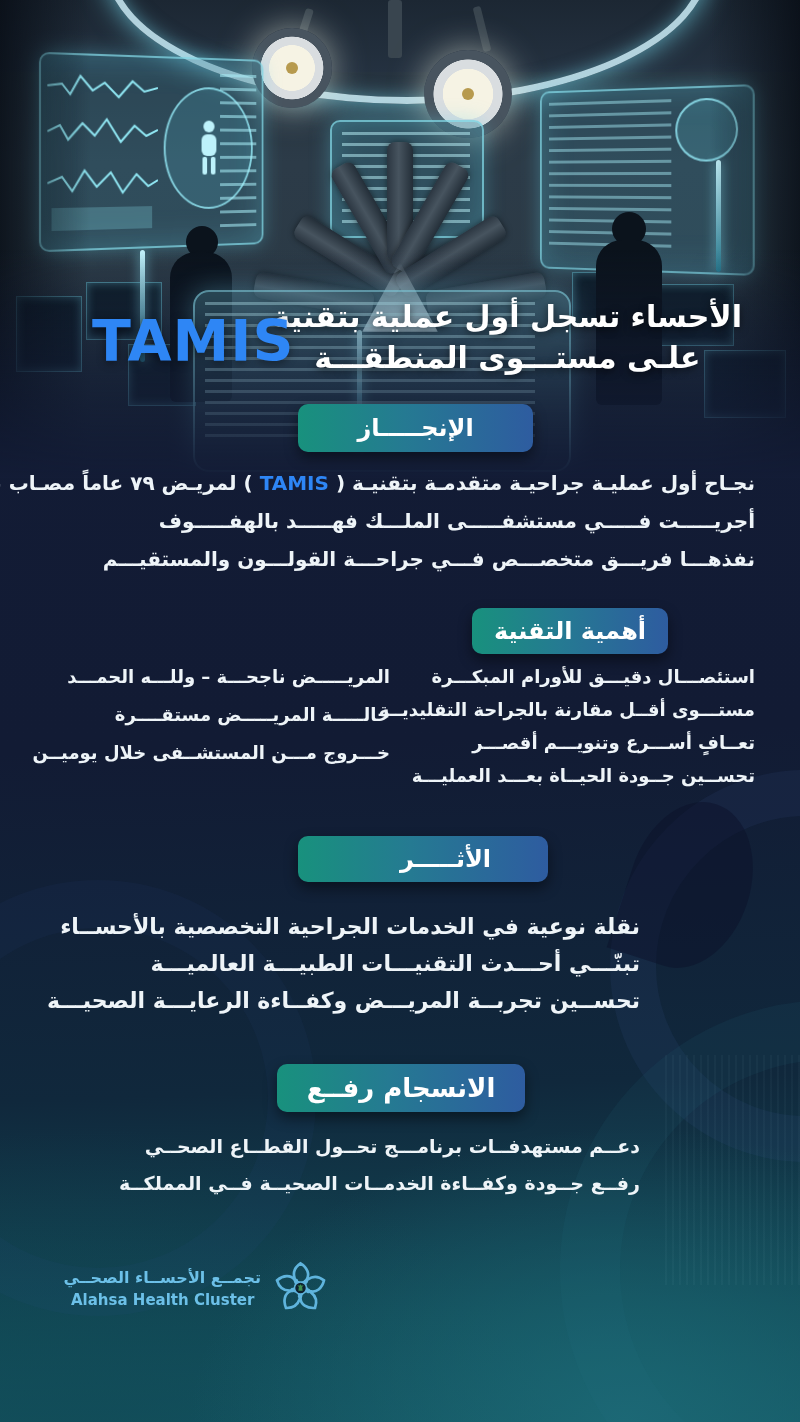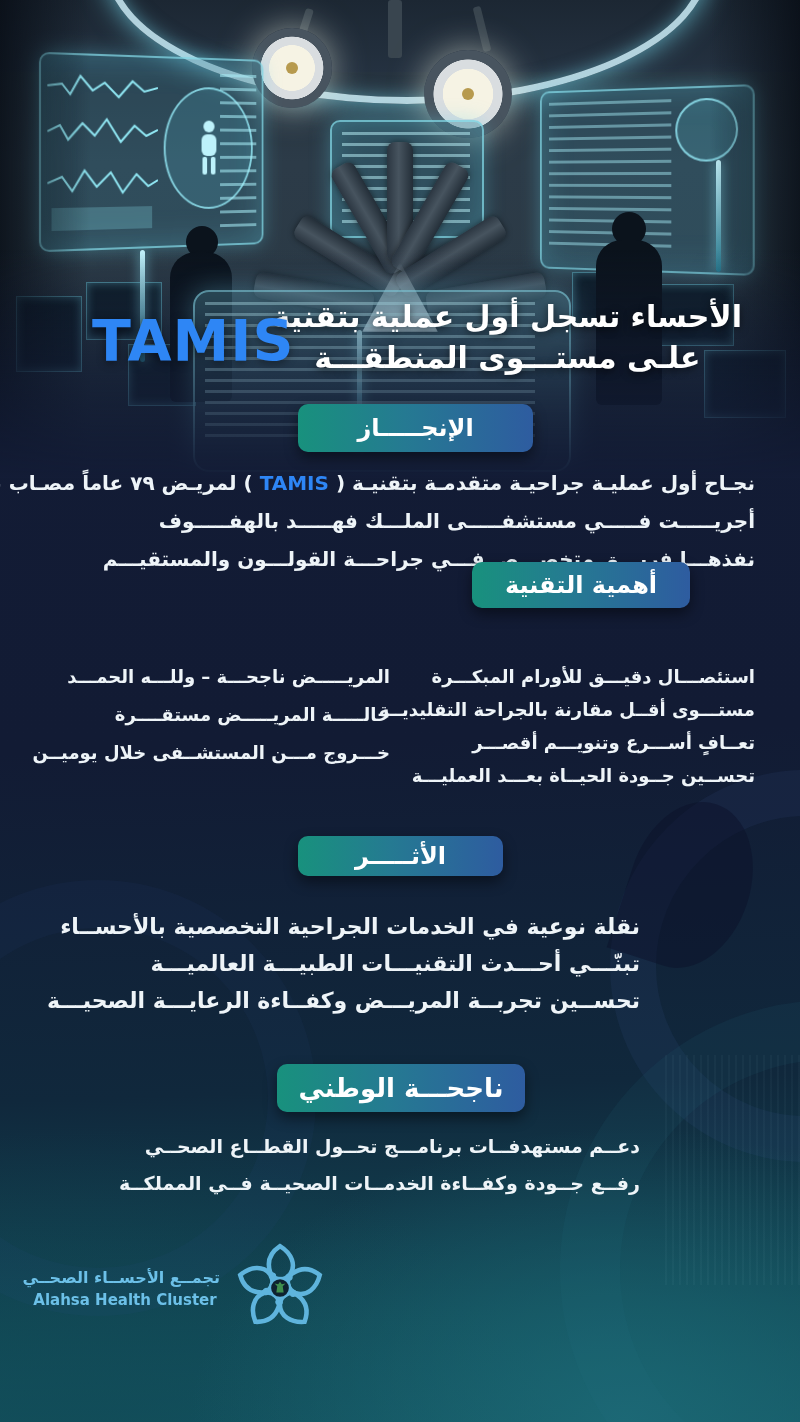--- a/index.html
+++ b/index.html
@@ -105,34 +105,34 @@
     text-shadow:0 2px 8px rgba(0,0,0,.6);text-align:center;white-space:nowrap;}
   .title-wrap{right:58px;top:296px;direction:rtl;z-index:4;}
   .tamis{left:92px;top:308px;z-index:4;font-weight:bold;font-size:57px;letter-spacing:1px;
     color:#2e86f5;text-shadow:0 2px 10px rgba(0,0,0,.45);}
   .badge{position:absolute;z-index:4;display:flex;align-items:center;justify-content:center;
     border-radius:10px;color:#fff;font-weight:bold;font-size:24px;white-space:nowrap;
     background:linear-gradient(90deg,#18917d 0%,#257a92 45%,#2e5ca0 100%);
     box-shadow:0 6px 14px rgba(0,0,0,.45);}
   .b-achv{left:298px;top:404px;width:235px;height:48px;}
   .b-results{left:117px;top:601px;width:211px;height:46px;}
-  .b-import{left:472px;top:562px;width:218px;height:46px;}
-  .b-impact{left:298px;top:836px;width:205px;height:40px;}
+  .b-import{left:472px;top:608px;width:196px;height:46px;}
+  .b-impact{left:298px;top:836px;width:205px;height:46px;padding-left:45px;}
   .b-align{left:277px;top:1064px;width:248px;height:48px;font-size:26px;}
   .body-txt{direction:rtl;text-align:right;font-weight:bold;color:#eef4f8;z-index:3;}
   .body-txt p{margin:0;white-space:nowrap;}
   .achv-txt{right:45px;left:45px;top:464px;font-size:20px;line-height:38px;}
   .tamis-inline{color:#2e86f5;}
   .col-left{left:40px;width:350px;top:658px;font-size:18px;line-height:38px;}
   .col-right{left:410px;width:345px;top:660px;font-size:18px;line-height:33px;}
   .impact-txt{left:160px;width:480px;top:908px;font-size:22px;line-height:37px;}
   .align-txt{left:160px;width:480px;top:1128px;font-size:19px;line-height:37px;}
   
   .footer{left:30px;top:1238px;width:300px;height:100px;z-index:3;display:flex;align-items:center;}
-  .logo-text{width:190px;text-align:center;direction:rtl;color:#6cc0e8;}
+  .logo-text{width:190px;text-align:left;direction:rtl;color:#6cc0e8;margin-left:41px;}
   .logo-ar{font-size:16px;font-weight:bold;white-space:nowrap;}
   .logo-en{font-size:15px;font-weight:bold;direction:ltr;white-space:nowrap;margin-top:4px;}
   .logo-flower{margin-left:10px;}
 </style>
 </head>
 <body>
 
 <div class="page">
 
   <div class="swirl sw1"></div>
@@ -238,21 +238,21 @@
     <p>تحســين جــودة الحيــاة بعـــد العمليـــة</p>
   </div>
 
   <div class="badge b-impact">الأثـــــر</div>
   <div class="abs body-txt impact-txt">
     <p>نقلة نوعية في الخدمات الجراحية التخصصية بالأحســاء</p>
     <p>تبنّـــي أحـــدث التقنيـــات الطبيـــة العالميـــة</p>
     <p>تحســين تجربــة المريـــض وكفــاءة الرعايـــة الصحيـــة</p>
   </div>
 
-  <div class="badge b-align">ناجحـــة الوطني</div>
+  <div class="badge b-align">الانسجام رفــع</div>
   <div class="abs body-txt align-txt">
     <p>دعــم مستهدفــات برنامـــج تحــول القطــاع الصحــي</p>
     <p>رفــع جــودة وكفــاءة الخدمــات الصحيــة فــي المملكــة</p>
   </div>
 
   <div class="abs footer">
     <div class="logo-text">
       <div class="logo-ar">تجمــع الأحســاء الصحــي</div>
       <div class="logo-en">Alahsa Health Cluster</div>
     </div>

